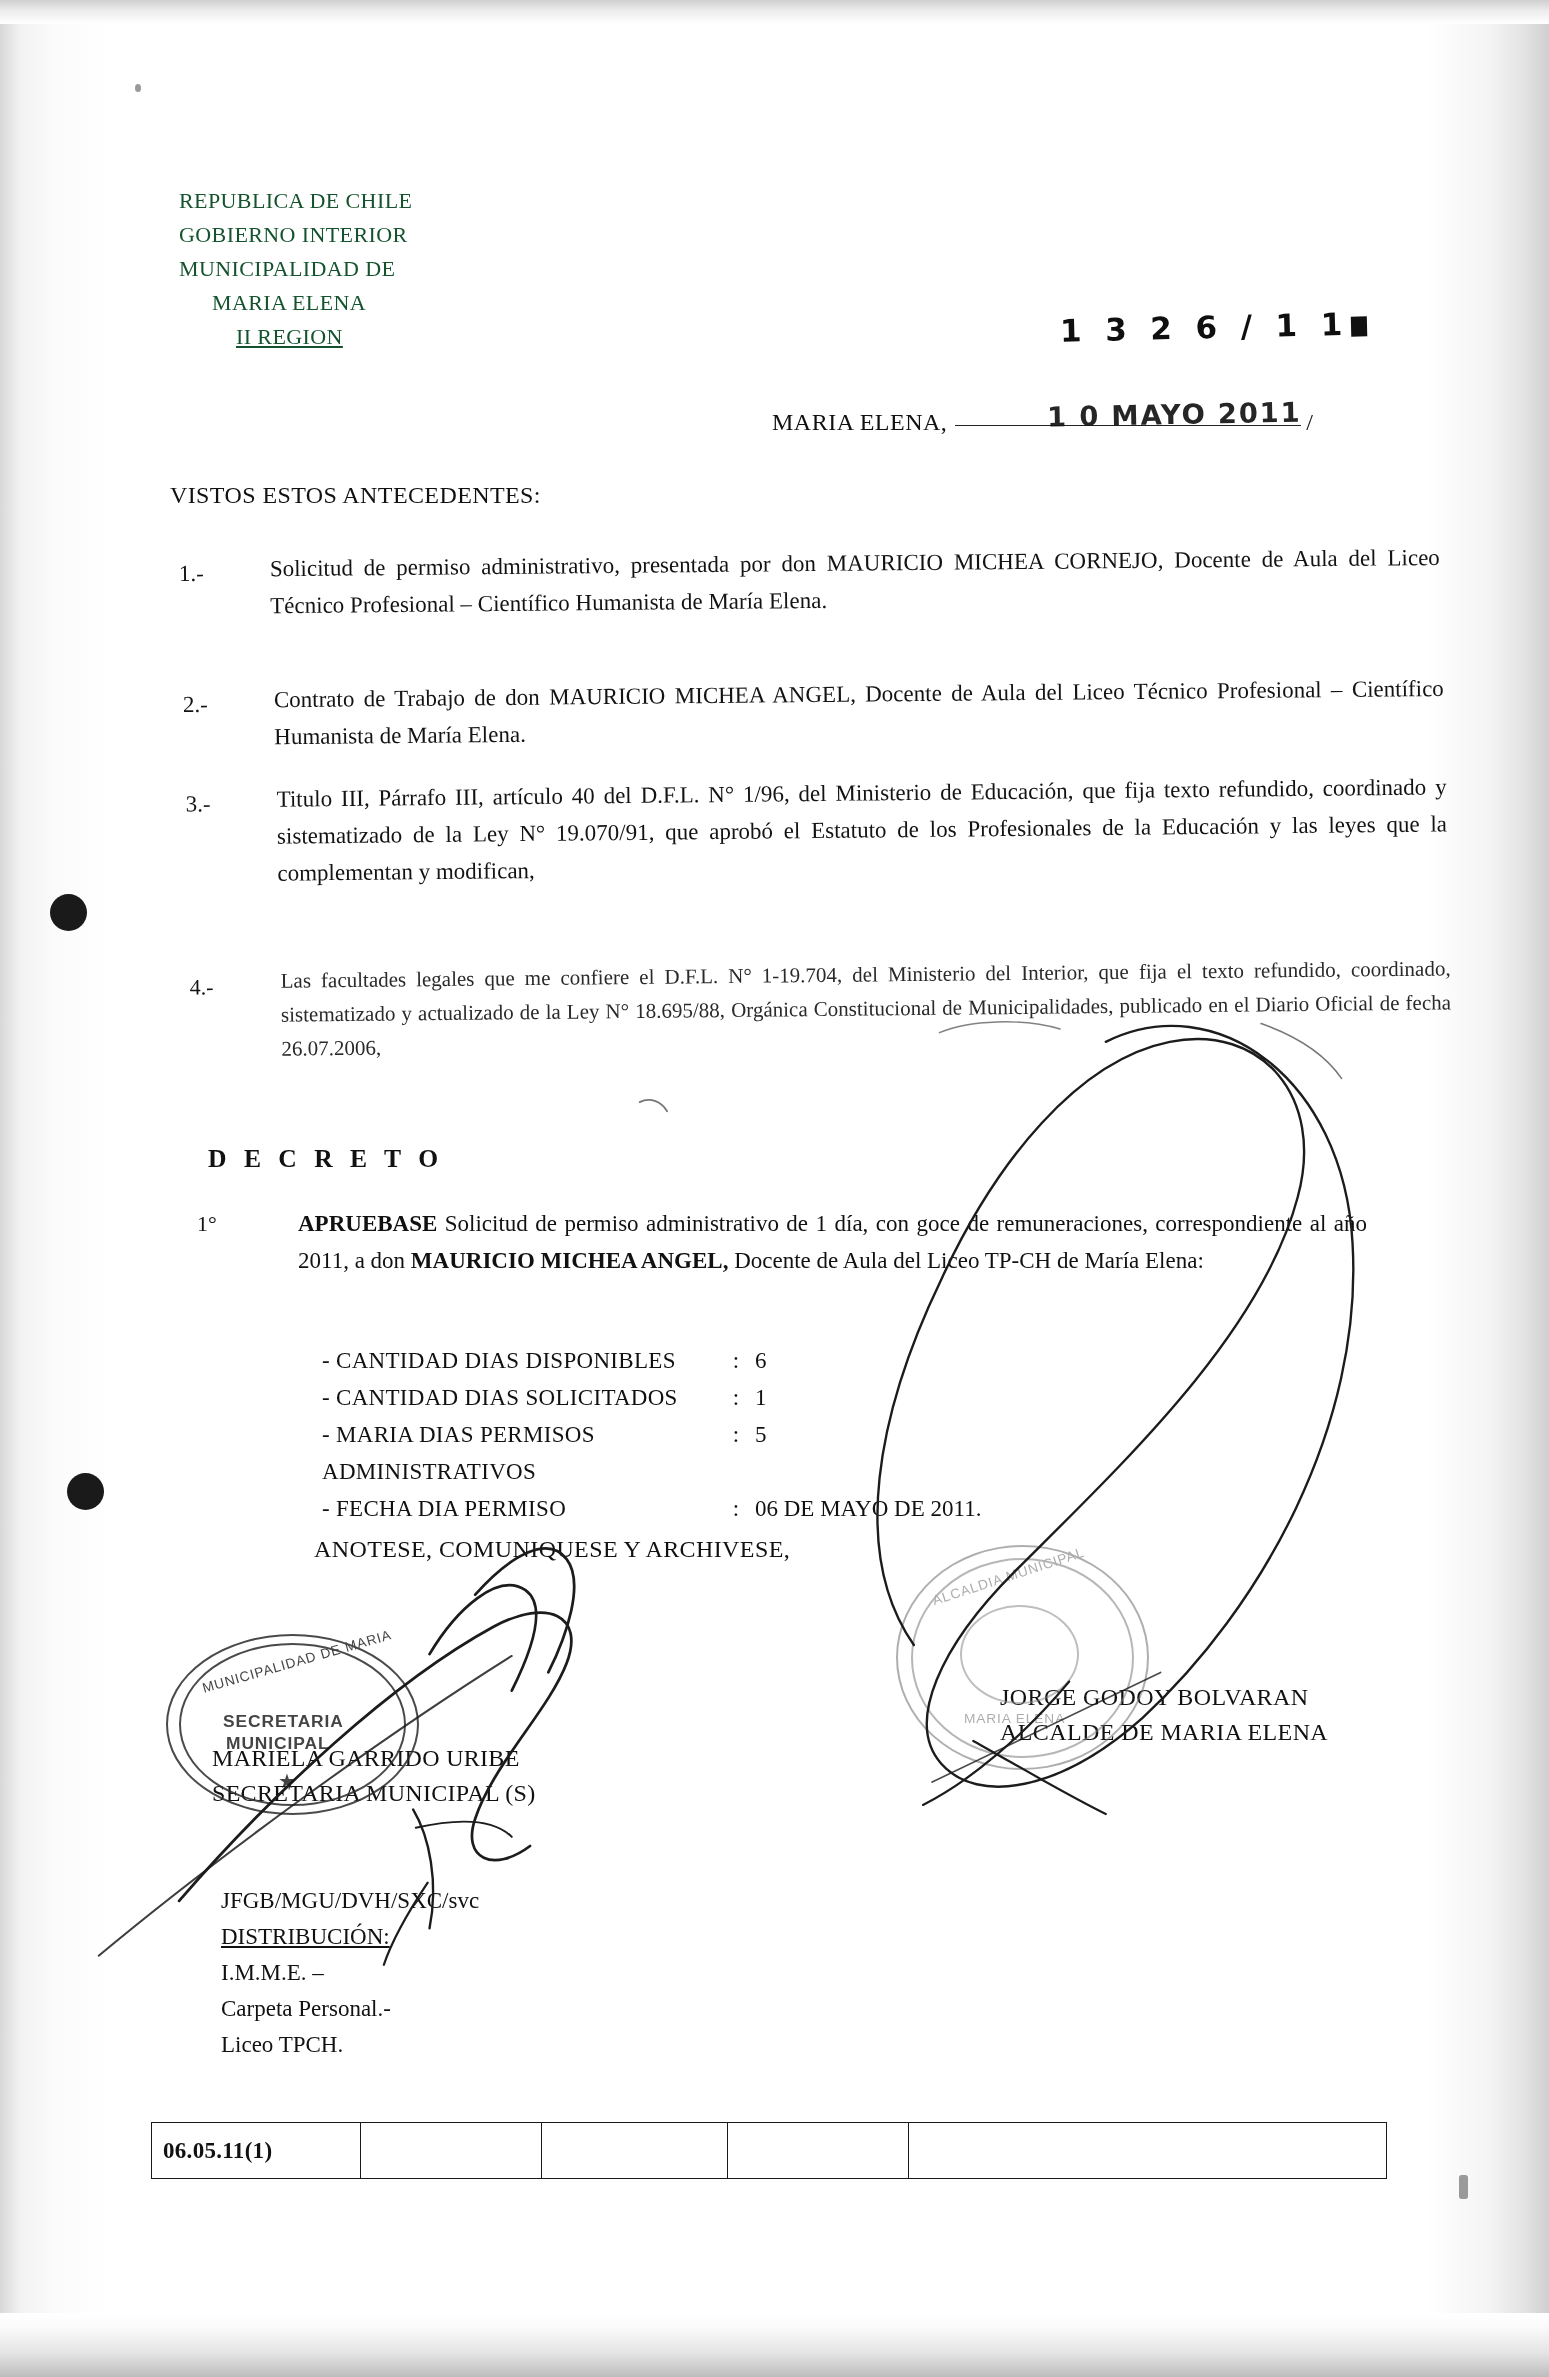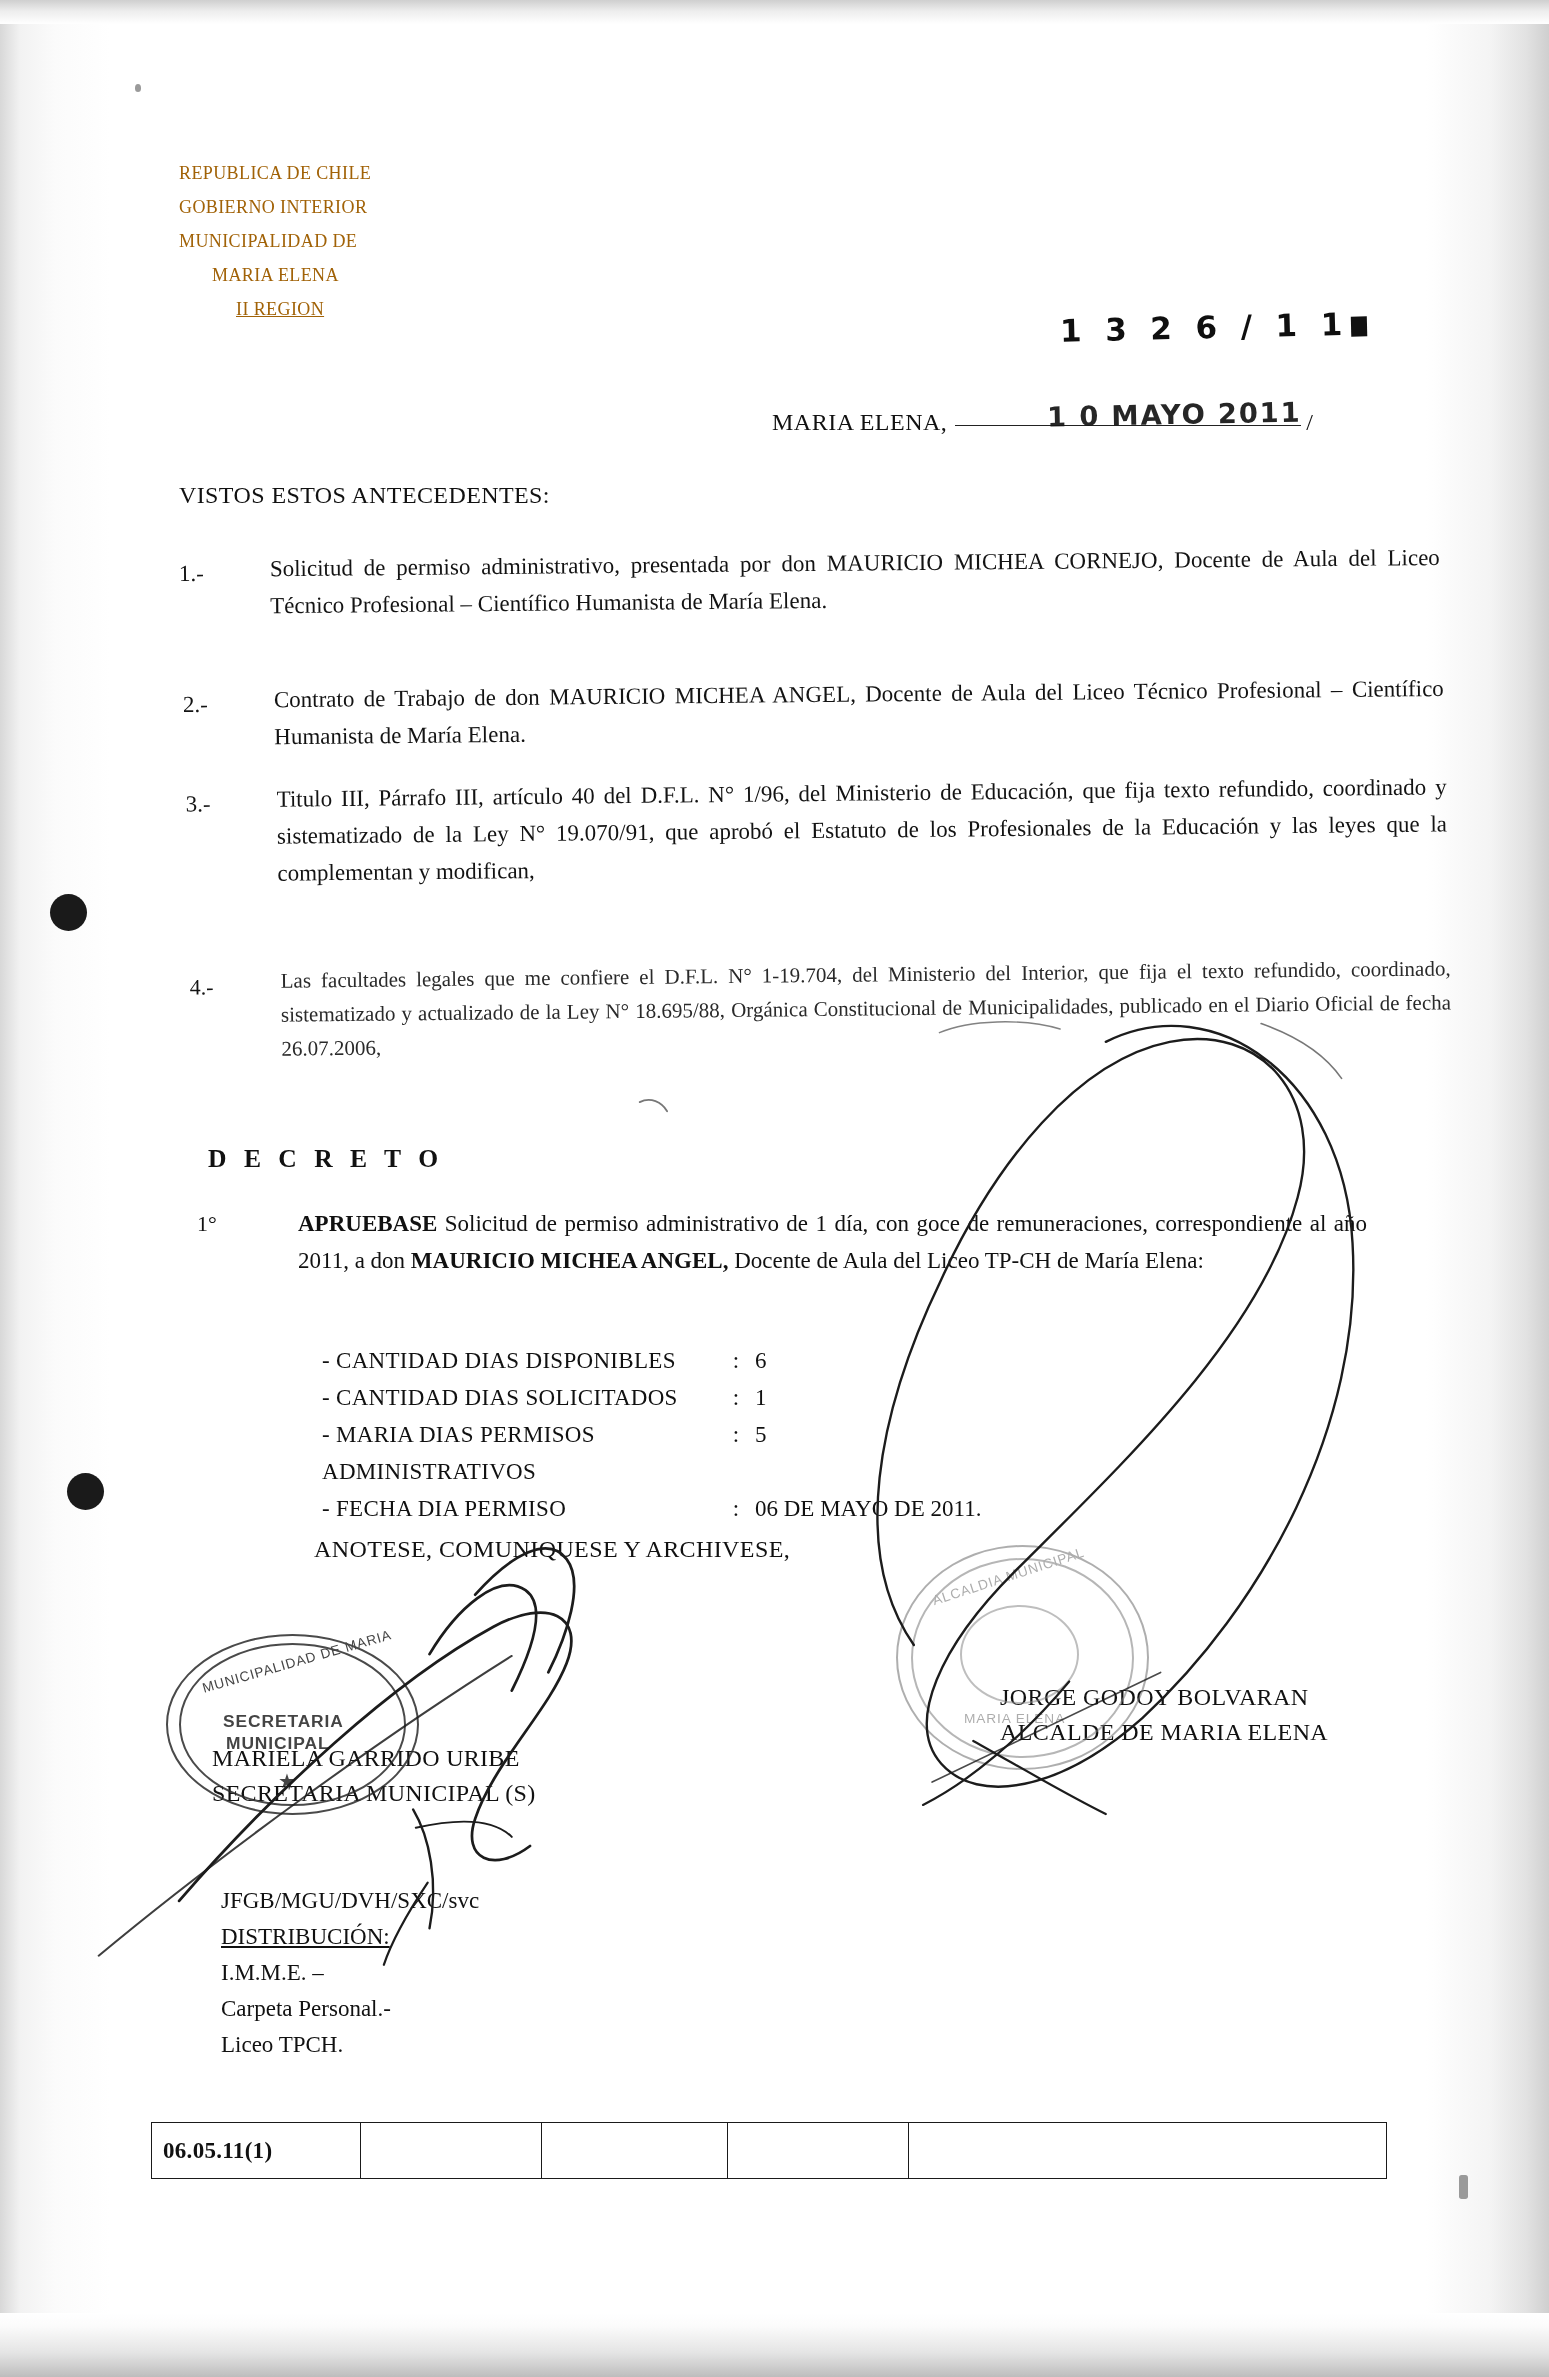--- a/index.html
+++ b/index.html
@@ -44,25 +44,25 @@
     position: absolute;
     left: 0; top: 0;
     width: 1549px; height: 2377px;
     color: #111;
   }
 
   
   .letterhead {
     position: absolute;
     left: 179px;
-    top: 156px;
-    font-size: 18px;
+    top: 184px;
+    font-size: 22px;
     line-height: 34px;
     letter-spacing: 0.4px;
-    color: #a16207;
+    color: #14532d;
   }
   .letterhead div:nth-child(4) { padding-left: 33px; }
   .letterhead div:nth-child(5) {
     padding-left: 57px;
     text-decoration: underline;
   }
 
   .decreto-line {
     position: absolute;
     left: 757px;
@@ -123,21 +123,21 @@
     font-size: 27.4px;
     font-weight: 700;
     letter-spacing: 1.8px;
     color: #141414;
     transform: rotate(-1.1deg);
     opacity: .92;
   }
 
   .vistos {
     position: absolute;
-    left: 179px;
+    left: 170px;
     top: 482px;
     font-size: 24px;
     letter-spacing: 0.4px;
   }
 
   
   .item {
     position: absolute;
     font-size: 23px;
     line-height: 37px;

